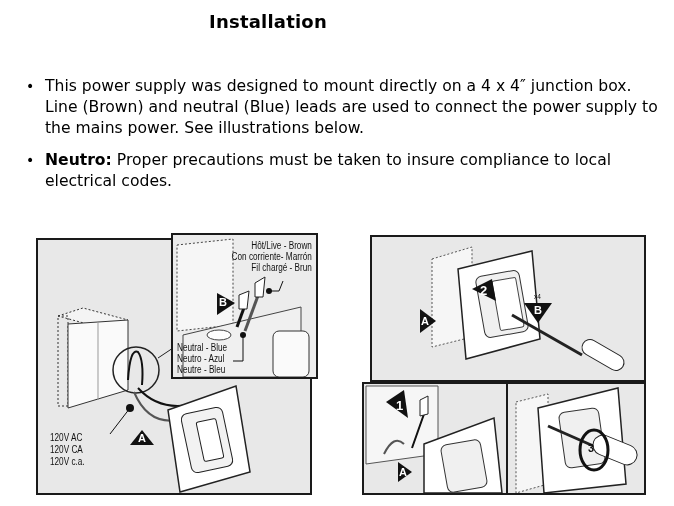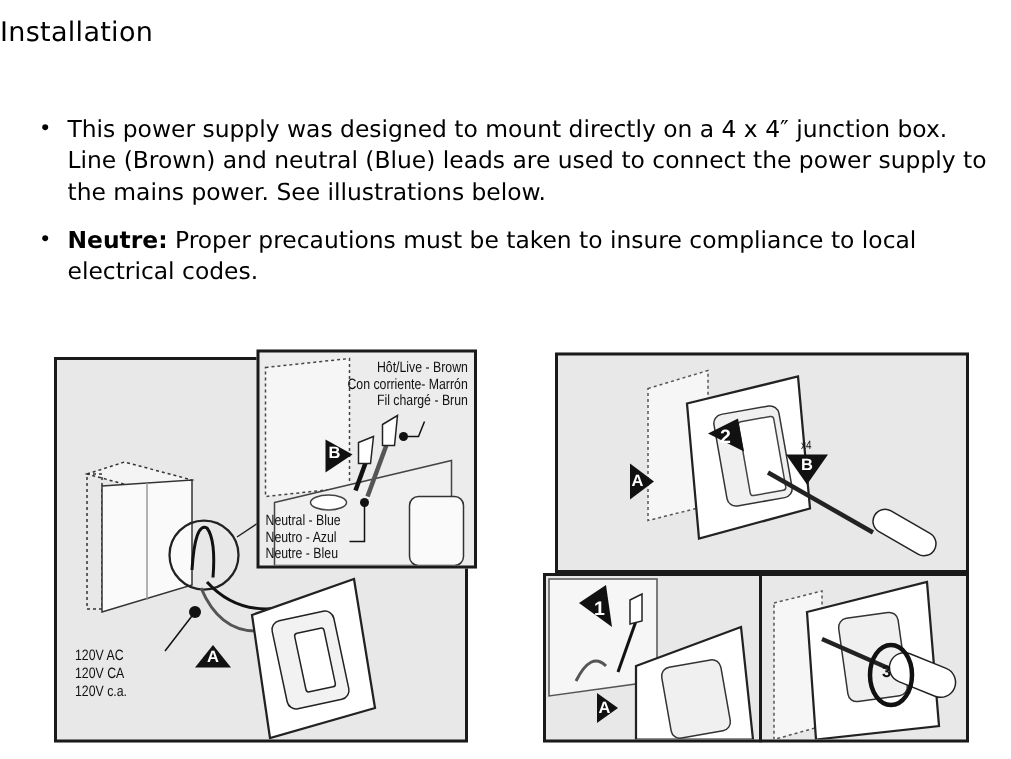--- a/index.html
+++ b/index.html
@@ -1,22 +1,22 @@
 <!DOCTYPE html>
 <html><head>
 <meta charset="utf-8">
 <style>
   html, body { margin: 0; padding: 0; }
   body {
     width: 674px; height: 506px; background: #ffffff; position: relative; overflow: hidden;
     font-family: "DejaVu Sans", sans-serif; color: #000;
   }
   .title {
-    position: absolute; left: 0; width: 536px; top: 11px; text-align: left;
-    font-weight: normal; font-size: 18px; letter-spacing: 0.2px;
+    position: absolute; left: 0; width: 536px; top: 11px; text-align: center;
+    font-weight: bold; font-size: 18px; letter-spacing: 0.2px;
   }
   .bullets { position: absolute; left: 26px; top: 76px; width: 640px; }
   .bullet { display: flex; font-size: 15.6px; line-height: 21px; margin-bottom: 11px; }
   .bullet .dot { width: 19px; flex: none; font-size: 14px; }
   .bullet .txt { flex: 1; }
   .bullet b { font-weight: bold; }
   .panel {
     position: absolute; background: #e8e8e8; border: 2px solid #1a1a1a; box-sizing: border-box;
   }
   .ill { position: absolute; left: 0; top: 0; }
@@ -32,21 +32,21 @@
 
 <div class="title">Installation</div>
 
 <div class="bullets">
   <div class="bullet">
     <span class="dot">•</span>
     <span class="txt">This power supply was designed to mount directly on a 4 x 4″ junction box. Line (Brown) and neutral (Blue) leads are used to connect the power supply to the mains power. See illustrations below.</span>
   </div>
   <div class="bullet">
     <span class="dot">•</span>
-    <span class="txt"><b>Neutre:</b><span> Proper precautions must be taken to insure compliance to local electrical codes.</span></span>
+    <span class="txt"><b>Neutro:</b><span> Proper precautions must be taken to insure compliance to local electrical codes.</span></span>
   </div>
 </div>
 
 <div class="panel" style="left:36px; top:238px; width:276px; height:257px;">
   <svg class="ill" width="272" height="253">
 
     <g stroke="#333" fill="#fff" stroke-width="1">
       <polygon points="20,76 45,68 90,80 64,88" fill="#f4f4f4" stroke-dasharray="2,2"></polygon>
       <rect x="20" y="76" width="10" height="90" fill="none" stroke-dasharray="2,2"></rect>
       <polygon points="30,84 90,80 90,150 30,168" fill="#fafafa"></polygon>

